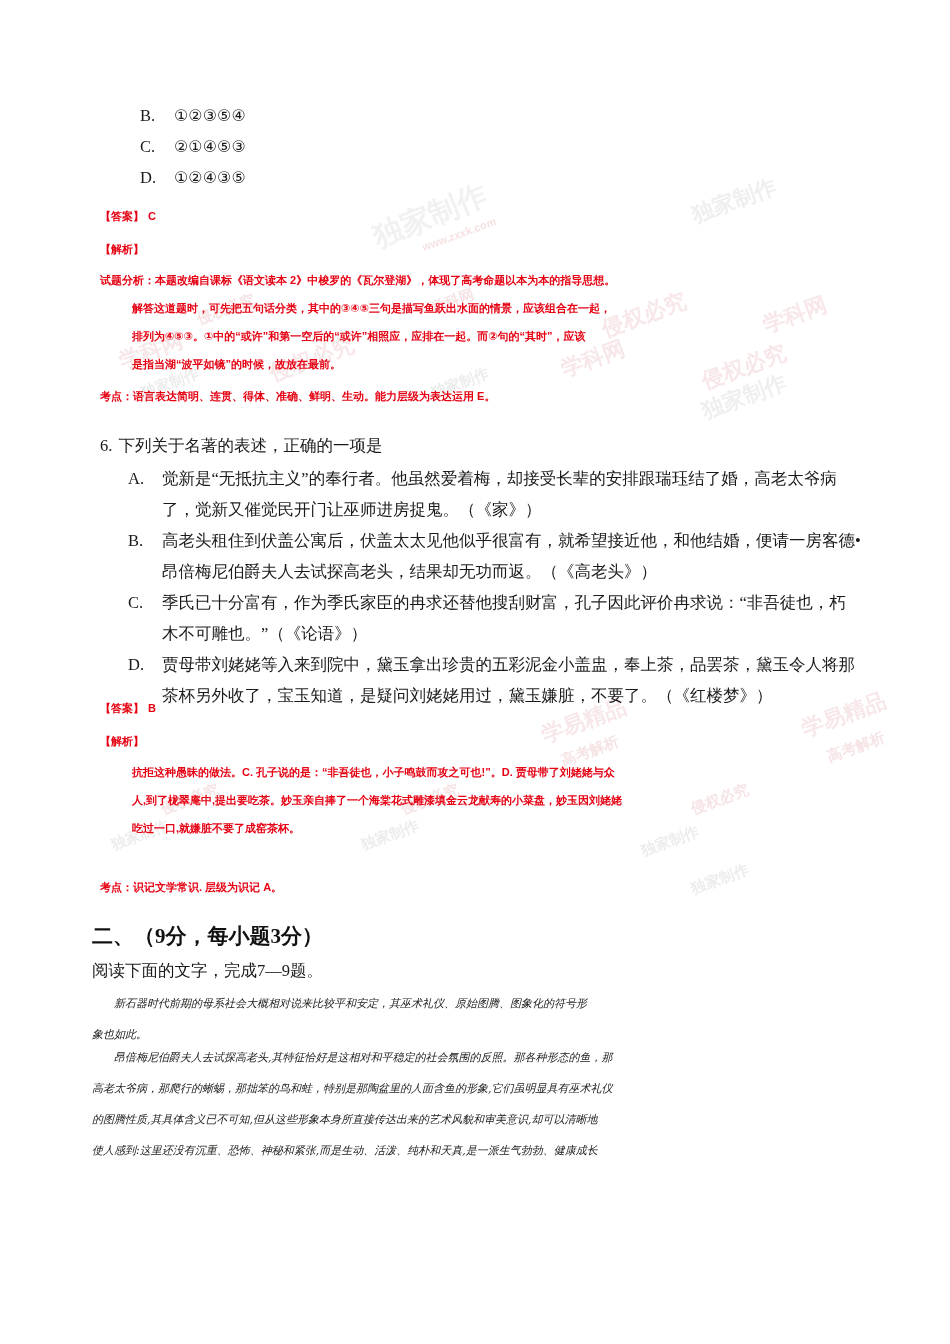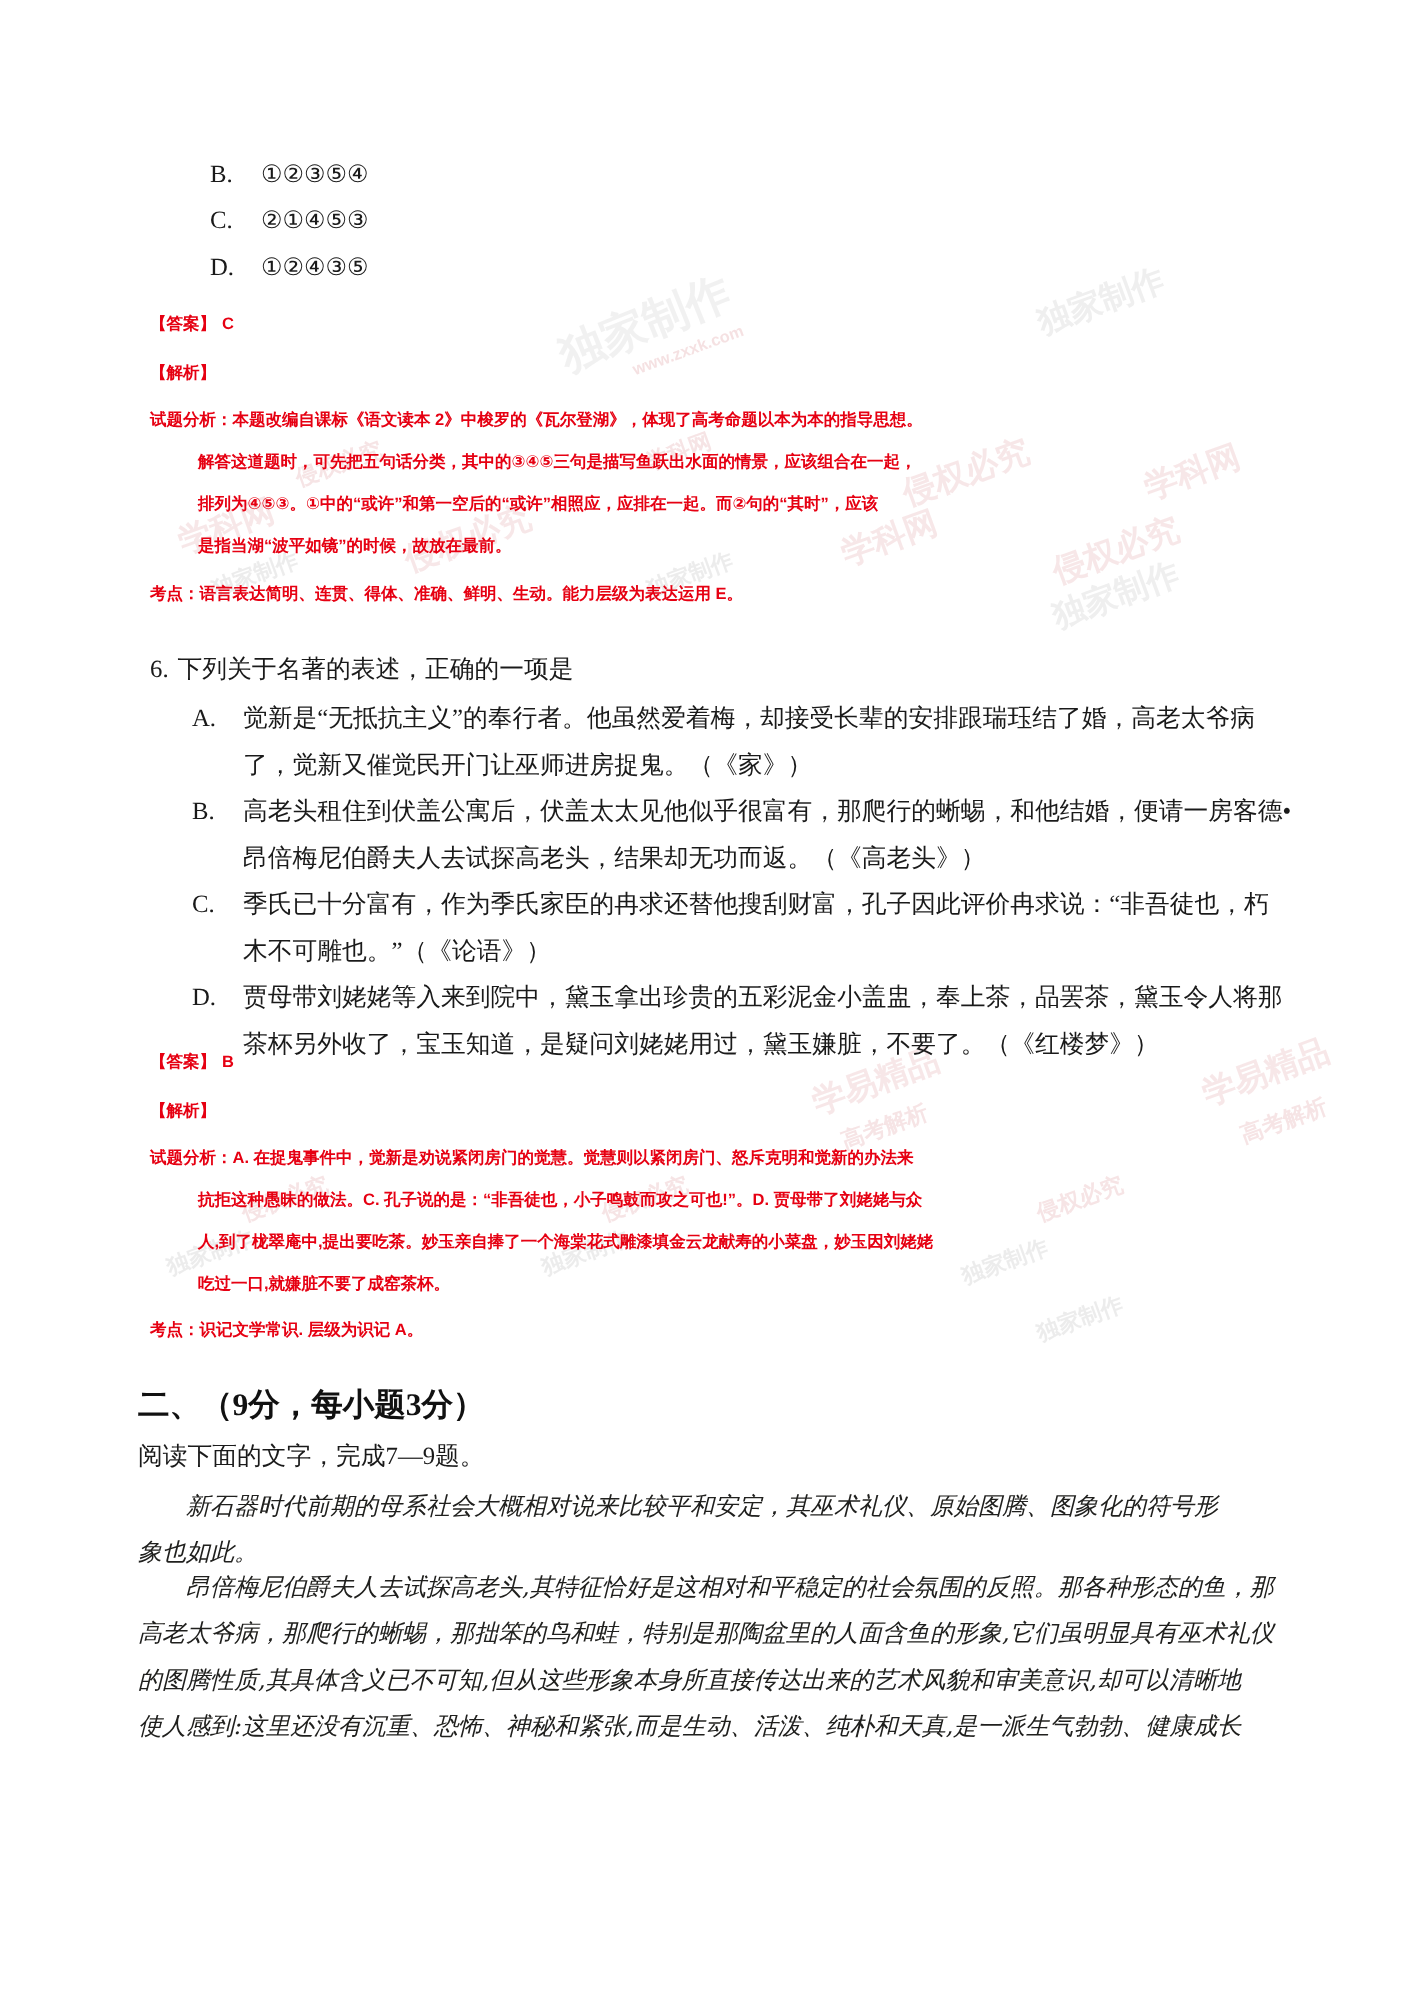--- a/index.html
+++ b/index.html
@@ -55,21 +55,21 @@
   .song {
     font-family: "Liberation Serif", "DejaVu Serif", serif;
     color: #1a1a1a;
     font-size: 16.5px;
     line-height: 31px;
   }
   
   .kai {
     font-family: "DejaVu Serif", "Liberation Serif", serif;
     color: #20201e;
-    font-size: 16px;
+    font-size: 11px;
     line-height: 31px;
     font-style: italic;
   }
   
   .red {
     font-family: "Liberation Sans", "DejaVu Sans", sans-serif;
     color: #e60012;
     font-size: 11px;
     line-height: 28px;
     font-weight: bold;
@@ -179,21 +179,21 @@
         <span class="opt-letter">A.</span>
         <span class="opt-text">
           <span style="display:block">觉新是“无抵抗主义”的奉行者。他虽然爱着梅，却接受长辈的安排跟瑞珏结了婚，高老太爷病</span>
           <span style="display:block">了，觉新又催觉民开门让巫师进房捉鬼。（《家》）</span>
         </span>
       </div>
 
       <div class="opt-row song">
         <span class="opt-letter">B.</span>
         <span class="opt-text">
-          <span style="display:block">高老头租住到伏盖公寓后，伏盖太太见他似乎很富有，那爬行的蜥蜴，和他结婚，便请一房客德•</span>
+          <span style="display:block">高老头租住到伏盖公寓后，伏盖太太见他似乎很富有，就希望接近他，和他结婚，便请一房客德•</span>
           <span style="display:block">昂倍梅尼伯爵夫人去试探高老头，结果却无功而返。（《高老头》）</span>
         </span>
       </div>
 
       <div class="opt-row song">
         <span class="opt-letter">C.</span>
         <span class="opt-text">
           <span style="display:block">季氏已十分富有，作为季氏家臣的冉求还替他搜刮财富，孔子因此评价冉求说：“非吾徒也，朽</span>
           <span style="display:block">木不可雕也。”（《论语》）</span>
         </span>
@@ -210,21 +210,20 @@
 
     <div class="blk red" style="left:100px; top:694px; width:800px;">
       <span>【答案】</span><span style="display:inline-block;width:4px;"></span><span>B</span>
     </div>
 
     <div class="blk red" style="left:100px; top:727px; width:800px;">
       <span>【解析】</span>
     </div>
 
     <div class="blk red" style="left:100px; top:758px; width:815px;">
-      <div>试题分析：A. 在捉鬼事件中，觉新是劝说紧闭房门的觉慧。觉慧则以紧闭房门、怒斥克明和觉新的办法来</div>
       <div class="hang2">抗拒这种愚昧的做法。C. 孔子说的是：“非吾徒也，小子鸣鼓而攻之可也!”。D. 贾母带了刘姥姥与众</div>
       <div class="hang2">人,到了栊翠庵中,提出要吃茶。妙玉亲自捧了一个海棠花式雕漆填金云龙献寿的小菜盘，妙玉因刘姥姥</div>
       <div class="hang2">吃过一口,就嫌脏不要了成窑茶杯。</div>
     </div>
 
     <div class="blk red" style="left:100px; top:873px; width:805px;">
       <span>考点：识记文学常识. 层级为识记 A。</span>
     </div>
 
     <div class="blk sec-head" style="left:92px; top:922px; width:810px;">二、（9分，每小题3分）</div>

